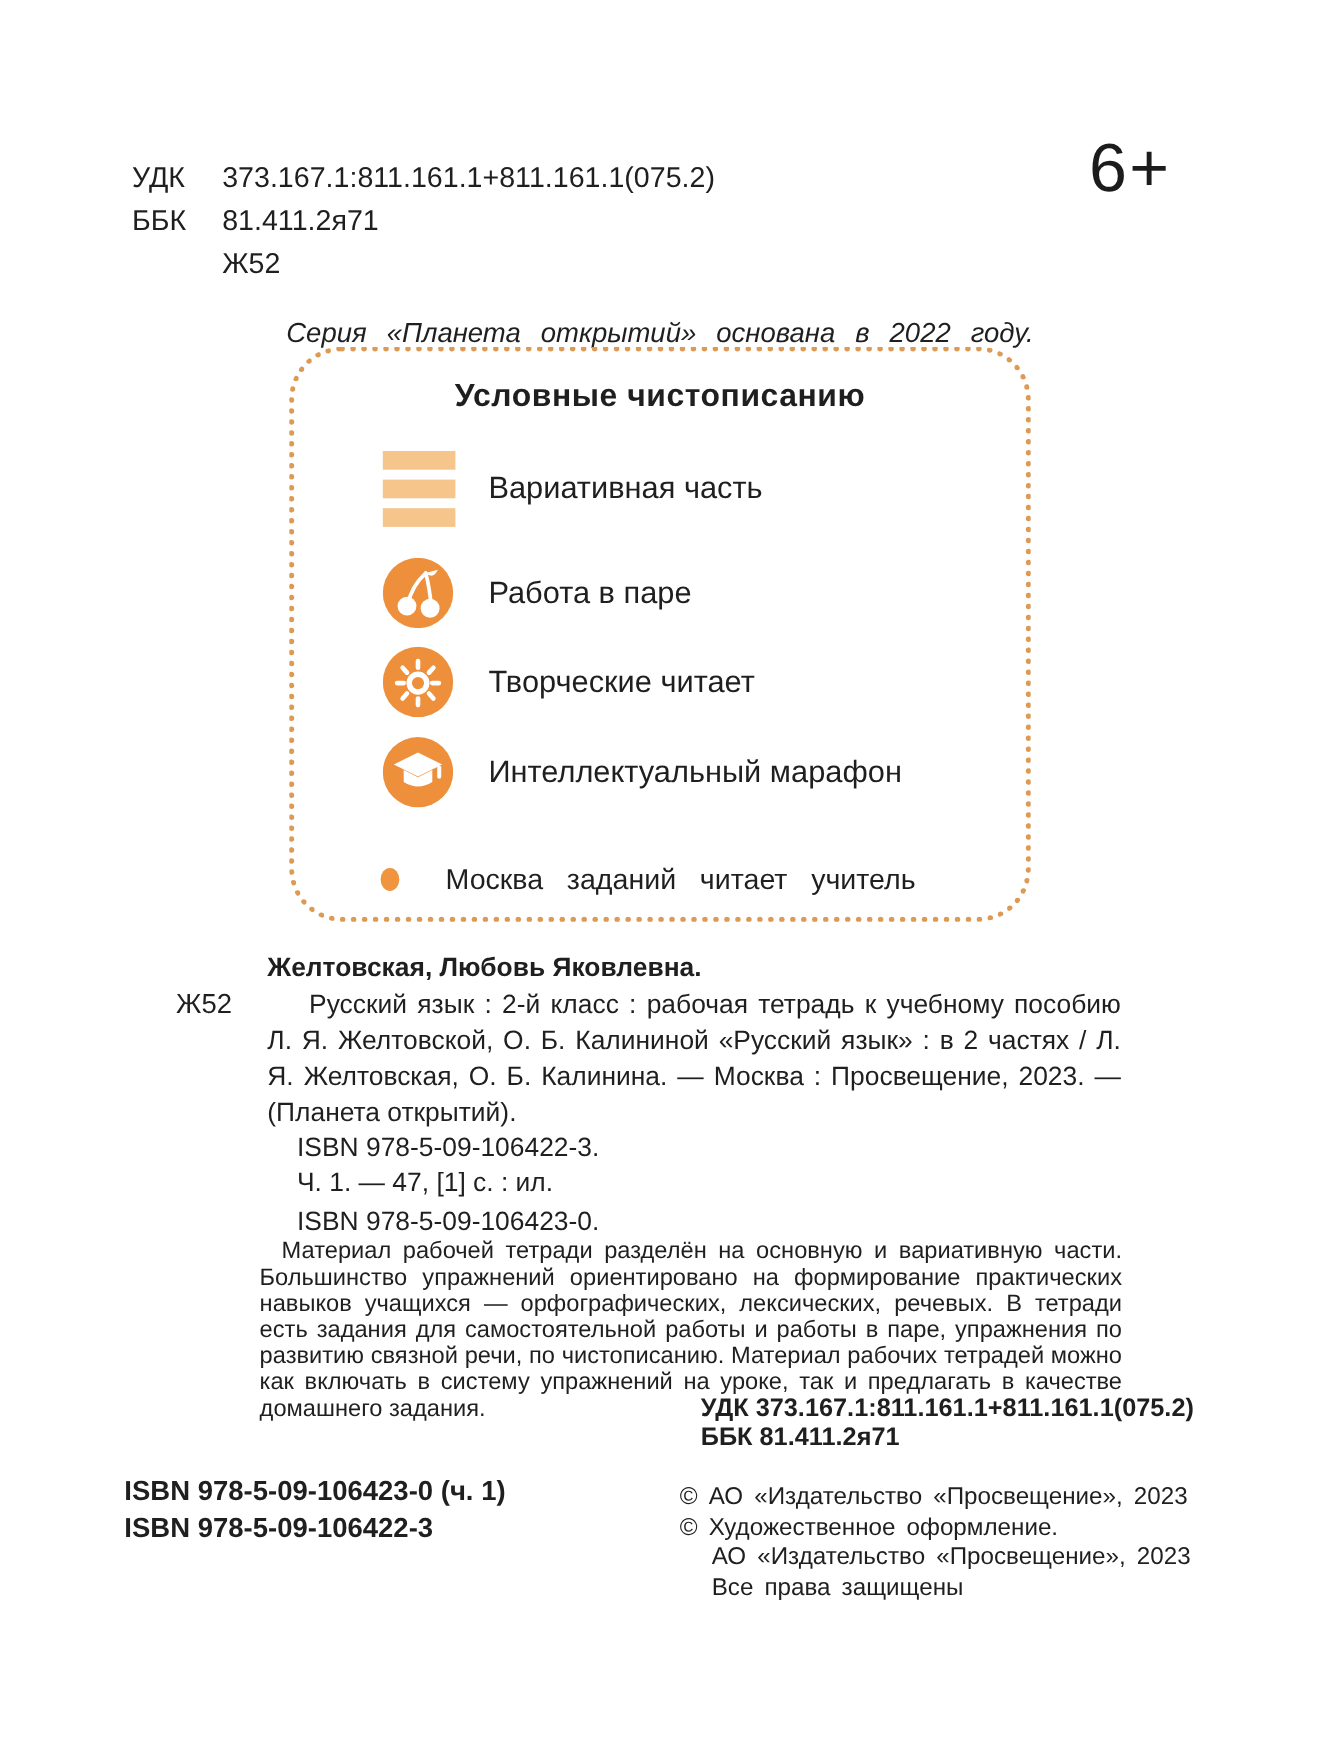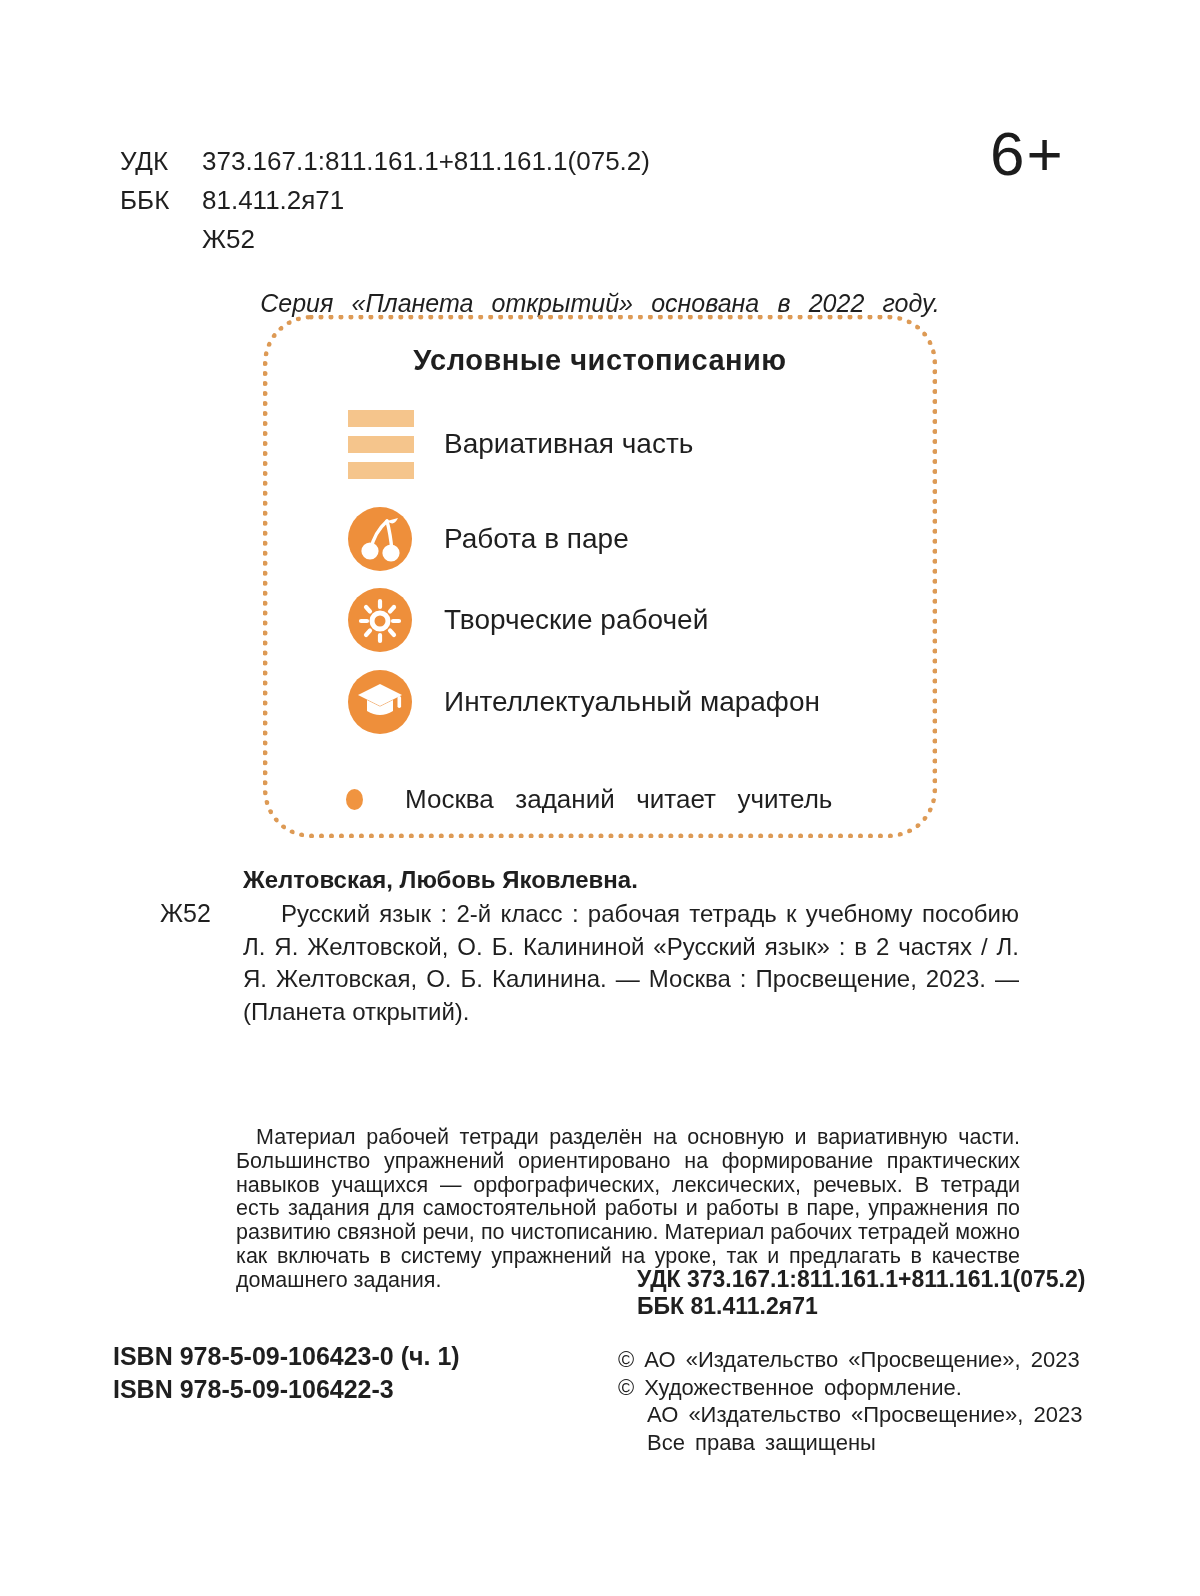--- a/index.html
+++ b/index.html
@@ -140,21 +140,21 @@
             <line x1="46" y1="19" x2="42" y2="23.5"></line>
             <line x1="51" y1="33" x2="45" y2="33"></line>
             <line x1="46" y1="47" x2="42" y2="42.5"></line>
             <line x1="32" y1="53" x2="32" y2="47"></line>
             <line x1="18" y1="47" x2="22" y2="42.5"></line>
             <line x1="13" y1="33" x2="19" y2="33"></line>
             <line x1="18" y1="19" x2="22" y2="23.5"></line>
           </g>
         </svg>
       </span>
-      <span class="legend-label">Творческие рабочей</span>
+      <span class="legend-label">Творческие читает</span>
     </div>
 
     <div class="legend-row row-grad">
       <span class="icon-cell">
         <svg class="circle-icon" viewBox="0 0 64 64">
           <circle cx="32" cy="32" r="32" fill="#EE8F3B"></circle>
           <polygon points="32,14 54,25 32,36 10,25" fill="#fff"></polygon>
           <path d="M19 30 L19 41 Q32 49 45 41 L45 30 L32 36.5 Z" fill="#fff"></path>
           <rect x="49.5" y="26" width="3.6" height="12" rx="1.8" fill="#fff"></rect>
         </svg>
@@ -167,20 +167,25 @@
         <span class="dot-icon"></span>
       </span>
       <span class="legend-label">Москва заданий читает учитель</span>
     </div>
   </div>
 
   <div class="card-author">Желтовская, Любовь Яковлевна.</div>
   <div class="card-code">Ж52</div>
   <div class="card-desc">Русский язык : 2-й класс : рабочая тетрадь к учебному пособию Л. Я. Желтовской, О. Б. Калининой «Русский язык» : в 2 частях / Л. Я. Желтовская, О. Б. Калинина. — Москва : Просвещение, 2023. — (Планета открытий).</div>
 
+  <div class="isbn-block">
+    <div>ISBN 978-5-09-106422-3.</div>
+    <div>Ч. 1. — 47, [1] с. : ил.</div>
+    <div class="gap-line">ISBN 978-5-09-106423-0.</div>
+  </div>
 
   <div class="annotation">Материал рабочей тетради разделён на основную и вариативную части. Большинство упражнений ориентировано на формирование практических навыков учащихся — орфографических, лексических, речевых. В тетради есть задания для самостоятельной работы и работы в паре, упражнения по развитию связной речи, по чистописанию. Материал рабочих тетрадей можно как включать в систему упражнений на уроке, так и предлагать в качестве домашнего задания.</div>
 
   <div class="udk-right">
     <div>УДК 373.167.1:811.161.1+811.161.1(075.2)</div>
     <div>ББК 81.411.2я71</div>
   </div>
 
   <div class="footer-isbn">
     <div>ISBN 978-5-09-106423-0 (ч. 1)</div>

